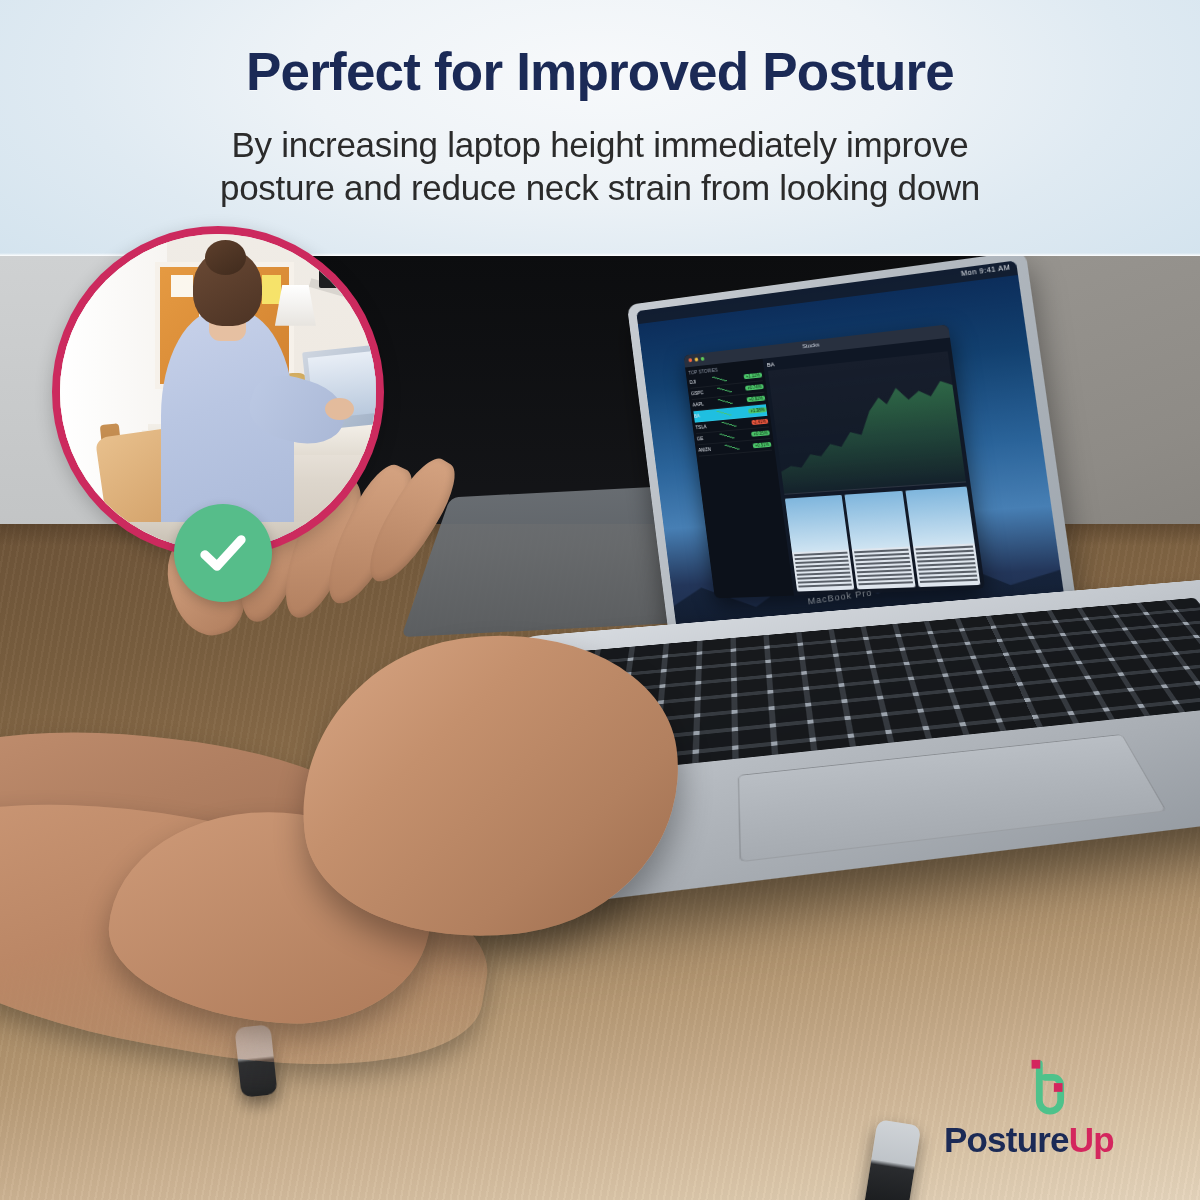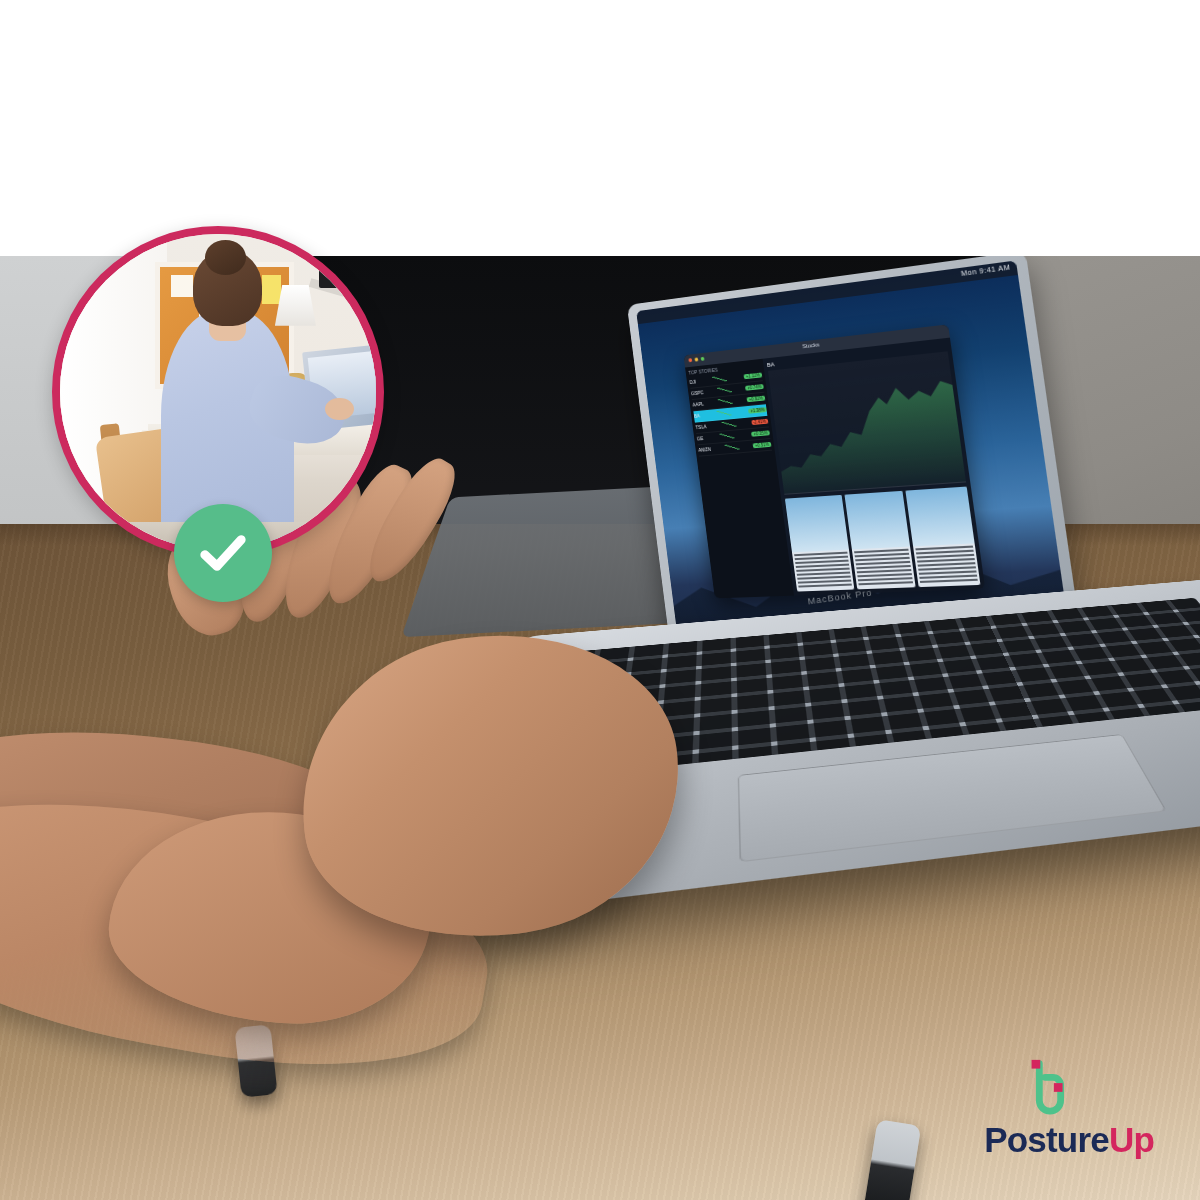--- a/index.html
+++ b/index.html
@@ -319,35 +319,42 @@
     position:absolute;left:122px;top:278px;width:98px;height:98px;
     border-radius:50%;background:#56bd8a;
     display:flex;align-items:center;justify-content:center;
     box-shadow:0 4px 12px rgba(0,0,0,.2);
   }
   .check-badge svg{width:58px;height:58px;display:block;}
 
   
   .logo{
     position:absolute;left:944px;top:1056px;width:210px;height:112px;
-    text-align:right;
+    text-align:left;
   }
   .logo-mark{width:62px;height:62px;margin:0 auto;display:block;}
   .logo-word{
     margin-top:4px;font-size:35px;font-weight:bold;letter-spacing:-0.8px;
     line-height:1;white-space:nowrap;
   }
   .logo-word .p1{color:#1b2a56;}
   .logo-word .p2{color:#d4265e;}
 </style>
 </head>
 <body>
 
 <div id="stage">
 
+  <div class="header-band">
+    <div class="headline">Perfect for Improved Posture</div>
+    <div class="subhead">
+      <span class="l1">By increasing laptop height immediately improve</span>
+      <span class="l2">posture and reduce neck strain from looking down</span>
+    </div>
+  </div>
 
   <div class="photo">
 
     <div class="wall"></div>
     <div class="wall-left"></div>
     <div class="wall-right"></div>
 
     <div class="monitor">
       <div class="monitor-screen"></div>
       <div class="monitor-logo">ASUS</div>

